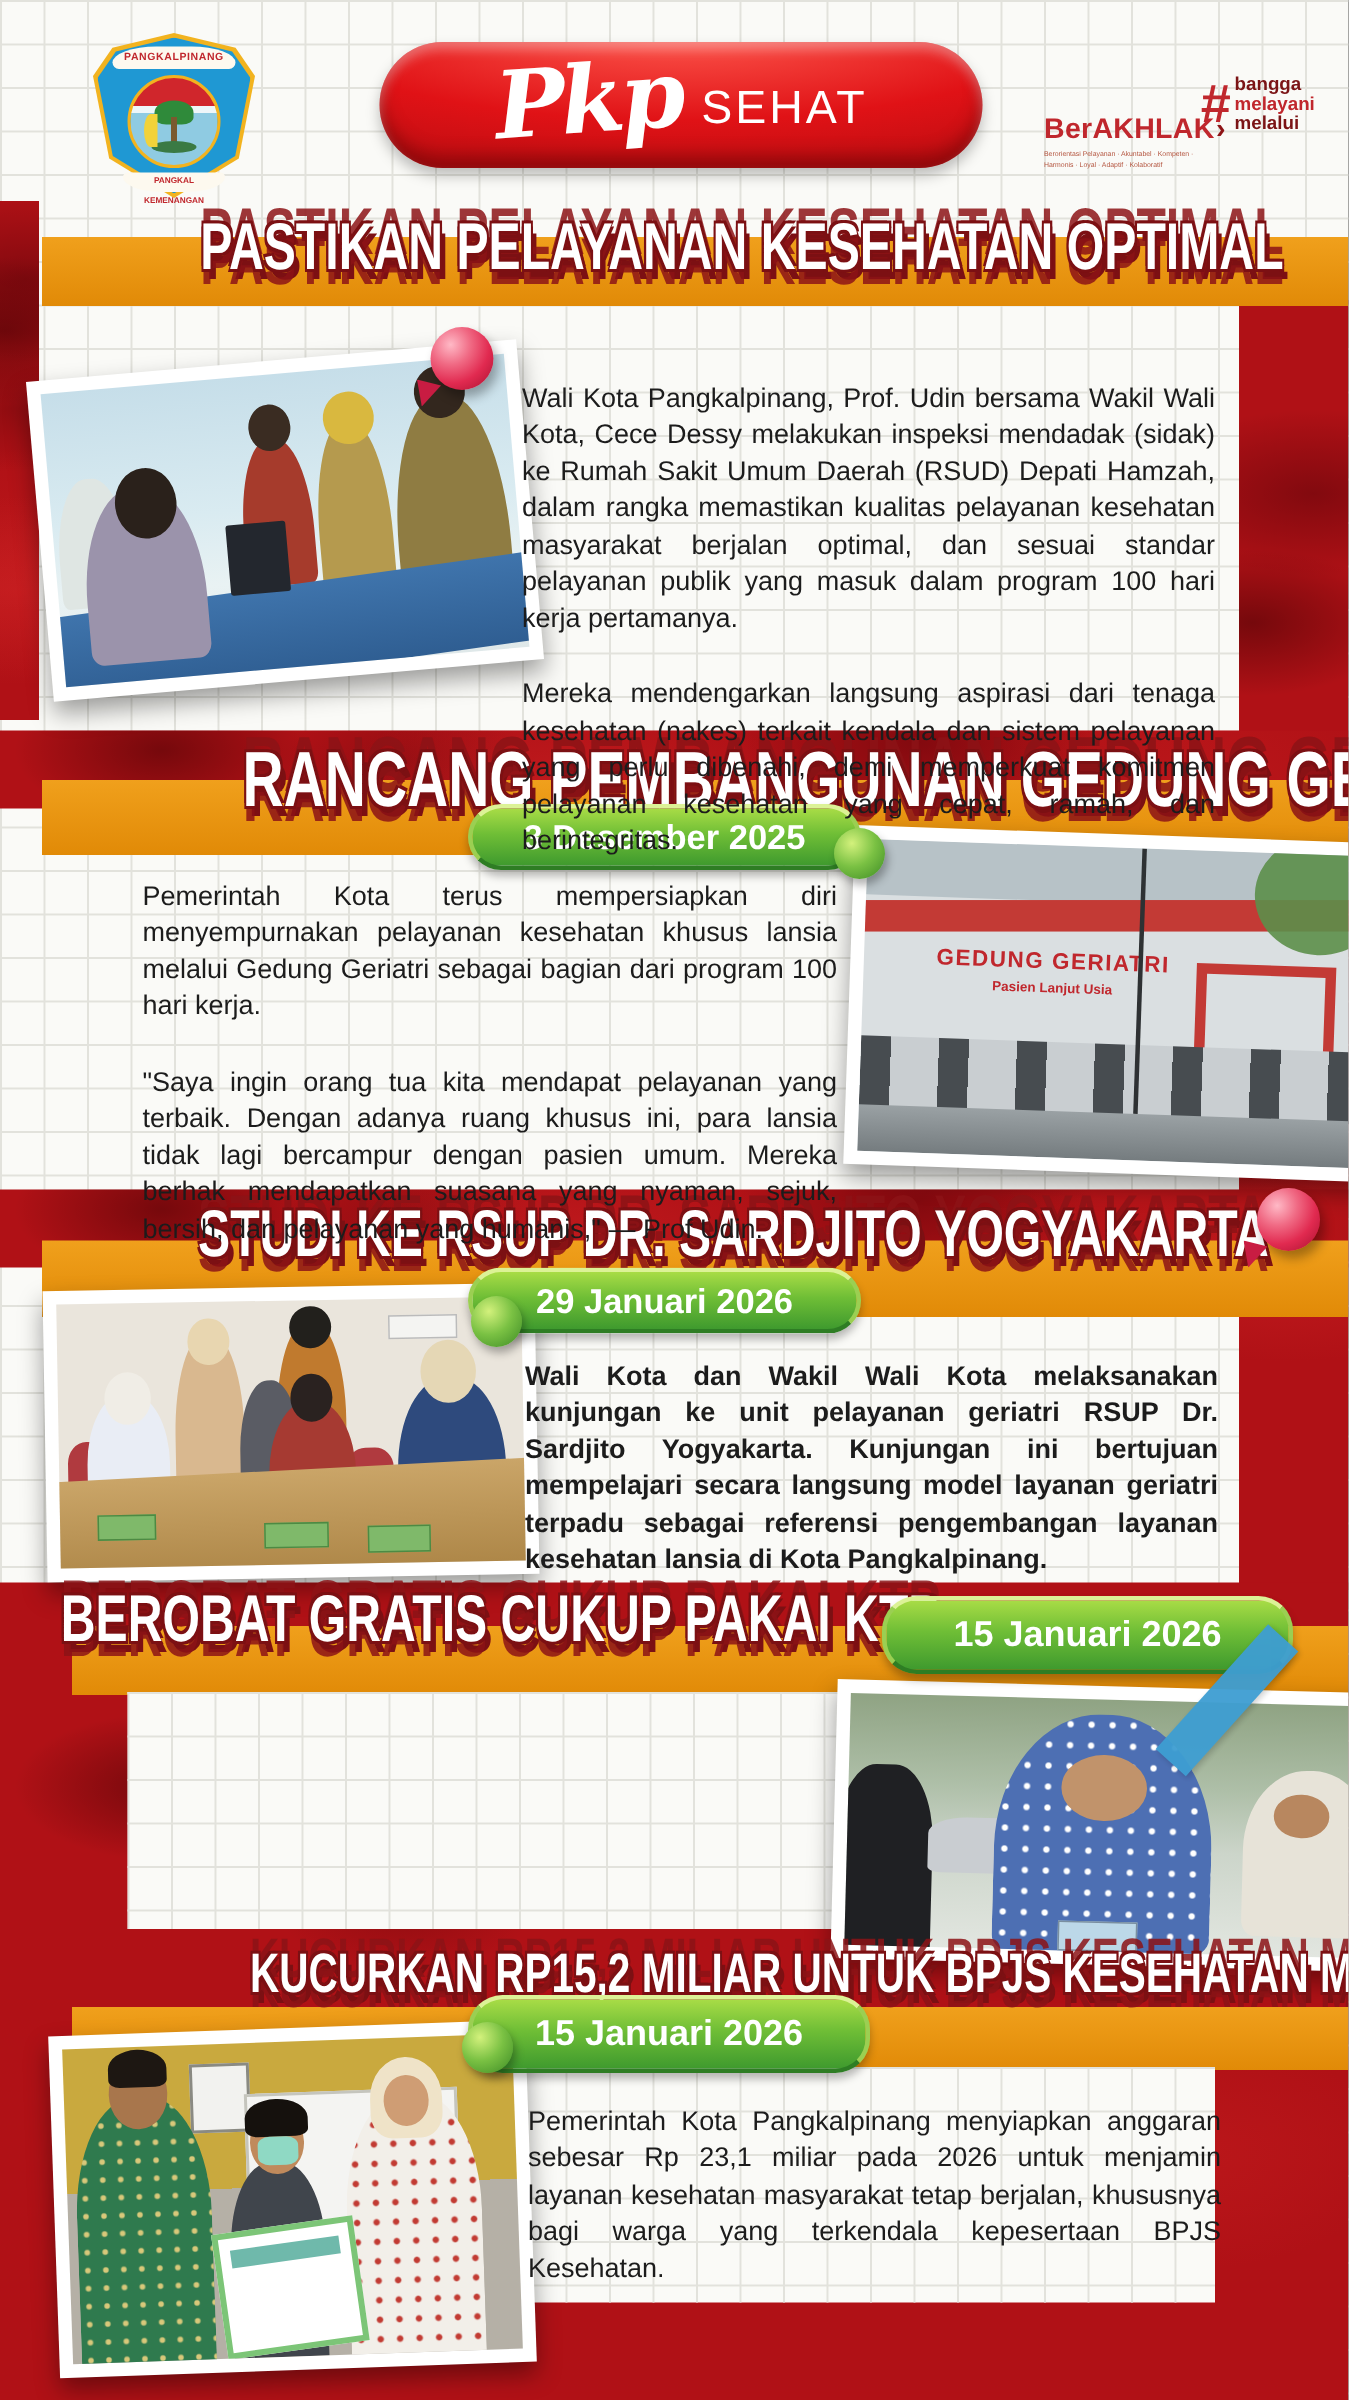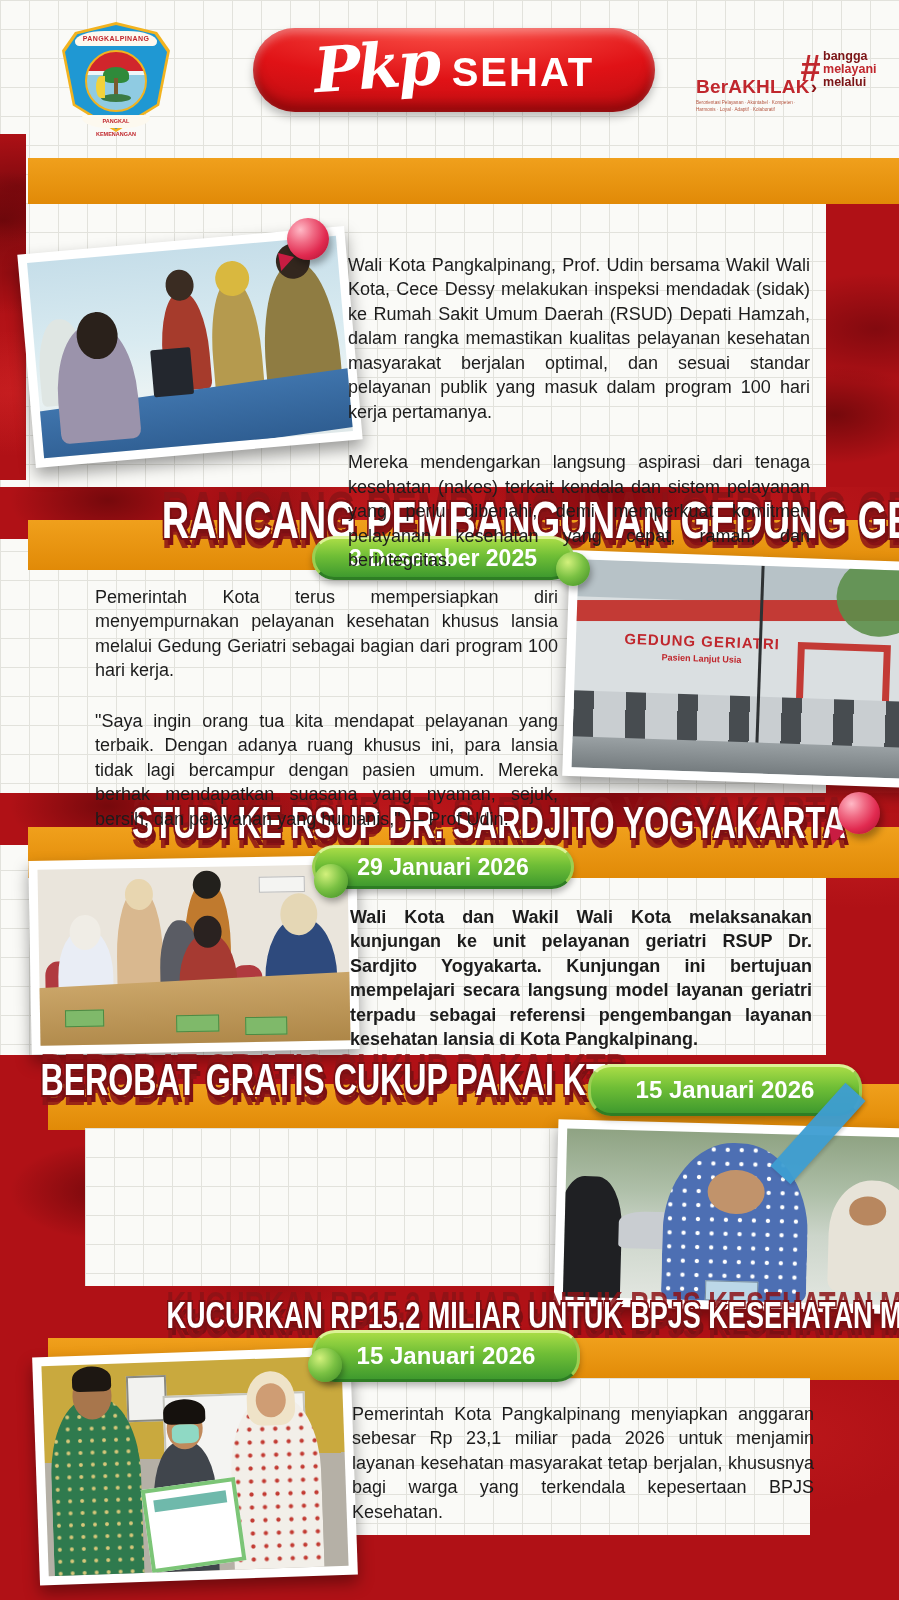--- a/index.html
+++ b/index.html
@@ -57,21 +57,21 @@
   .logo-banner-bot{position:absolute;bottom:4px;left:20px;right:20px;height:13px;background:#fdf9ef;
     border-radius:4px 4px 50% 50%/4px 4px 100% 100%;color:#c0272d;font-size:5.5px;font-weight:bold;
     text-align:center;line-height:13px;}
 
   .brand-pill{left:253px;top:28px;width:402px;height:84px;border-radius:46px;z-index:6;
     background:radial-gradient(130% 150% at 50% -10%, #ff5a4f 0%, #e01216 48%, #a80a0e 100%);
     box-shadow:inset 0 5px 8px rgba(255,255,255,.35), inset 0 -8px 12px rgba(80,0,0,.45), 0 5px 9px rgba(0,0,0,.25);
     display:flex;align-items:center;justify-content:center;gap:14px;color:#fff;}
   .pkp-script{font-family:"DejaVu Serif",serif;font-style:italic;font-weight:bold;
     font-size:62px;letter-spacing:-3px;transform:rotate(-4deg);line-height:1;margin-top:-6px;}
-  .sehat-word{font-size:40px;font-weight:bold;letter-spacing:2px;margin-top:4px;}
+  .sehat-word{font-size:31px;font-weight:normal;letter-spacing:2px;margin-top:4px;}
 
   .berakhlak{left:696px;top:54px;width:118px;z-index:6;}
   .berakhlak-name{color:#c0272d;font-size:19px;font-weight:bold;letter-spacing:.2px;white-space:nowrap;margin-top:22px;}
   .berakhlak-name::after{content:"›";color:#8e1316;font-weight:bold;margin-left:1px;}
   .berakhlak-tag{color:#b4553f;font-size:4.6px;line-height:1.5;width:112px;margin-top:2px;}
   .bangga{left:800px;top:50px;z-index:6;display:flex;align-items:center;gap:3px;}
   .bangga-hash{color:#c0272d;font-size:36px;font-weight:bold;font-style:italic;line-height:.9;}
   .bangga-words{display:flex;flex-direction:column;font-size:12.5px;line-height:1.02;font-weight:bold;}
   .bangga-words .w1,.bangga-words .w3{color:#7b1416;}
   .bangga-words .w2{color:#c0272d;}
@@ -284,20 +284,21 @@
   <div class="abs grunge red-band band3"></div>
   <div class="abs orange-band ob1"></div>
   <div class="abs orange-band ob2"></div>
   <div class="abs orange-band ob3"></div>
   <div class="abs orange-band ob4"></div>
   <div class="abs orange-band ob5"></div>
 
   <div class="abs grid-bg card4"></div>
   <div class="abs grid-bg card5"></div>
 
+  <div class="abs band-title t1"><span>PASTIKAN PELAYANAN KESEHATAN OPTIMAL</span></div>
   <div class="abs band-title t2"><span>RANCANG PEMBANGUNAN GEDUNG GERIATRI</span></div>
   <div class="abs band-title t3"><span>STUDI KE RSUP DR. SARDJITO YOGYAKARTA</span></div>
   <div class="abs band-title t4"><span>BEROBAT GRATIS CUKUP PAKAI KTP</span></div>
   <div class="abs band-title t5"><span>KUCURKAN RP15,2 MILIAR UNTUK BPJS KESEHATAN MASYARAKAT</span></div>
 
   <div class="abs date-badge b2">3 Desember 2025</div>
   <div class="abs date-badge b3">29 Januari 2026</div>
   <div class="abs date-badge b4">15 Januari 2026</div>
   <div class="abs date-badge b5">15 Januari 2026</div>
 

